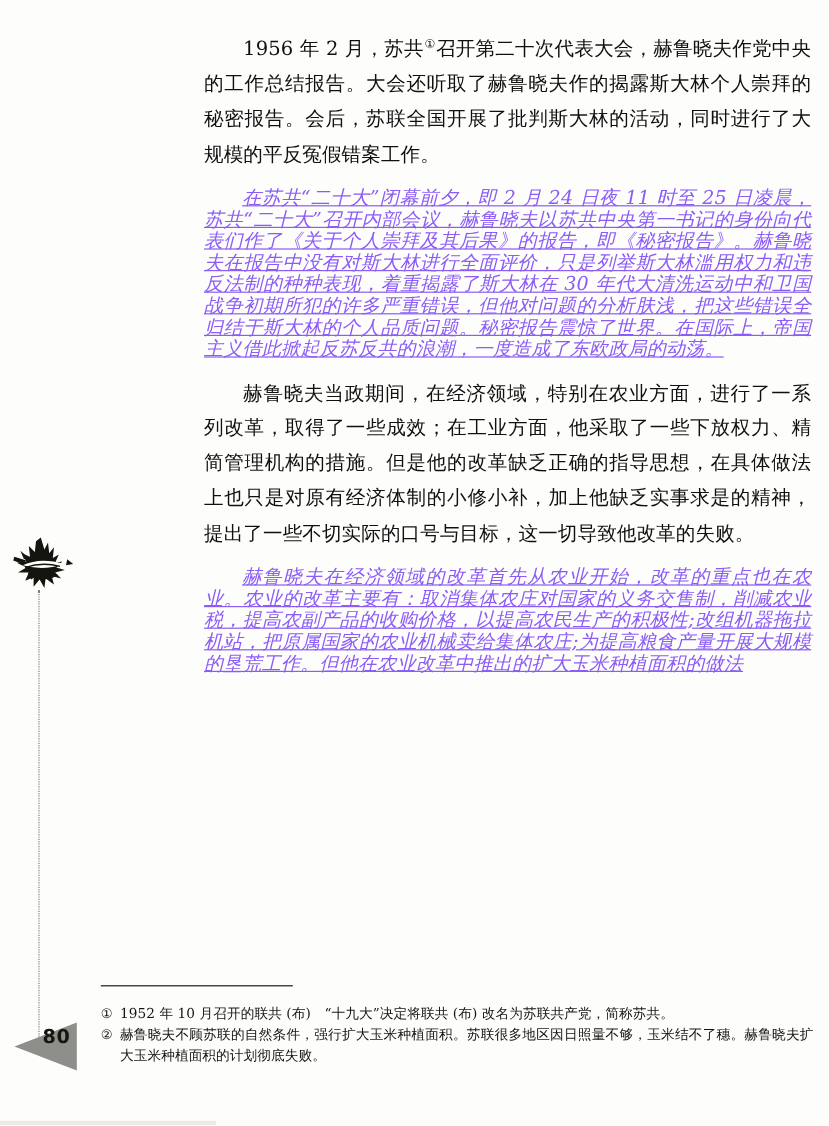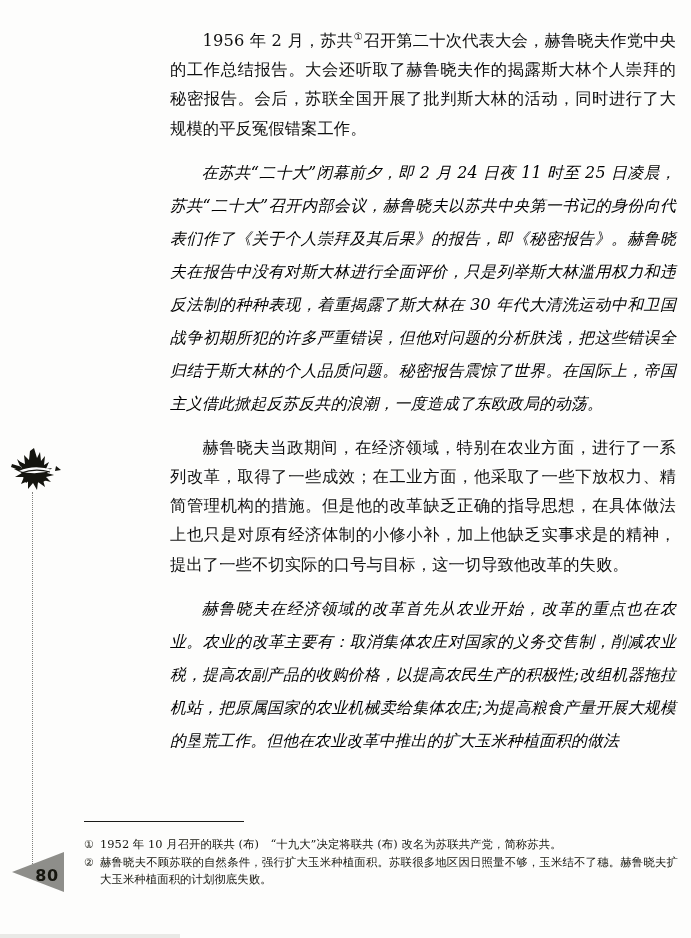--- a/index.html
+++ b/index.html
@@ -56,21 +56,21 @@
     position: absolute;
     left: 0; top: 0;
     width: 0; height: 0;
     border-top: 20px solid transparent;
     border-bottom: 20px solid transparent;
     border-right: 52px solid #8e8e8a;
   }
   .page-number-tag .num {
     position: absolute;
     left: 18px;
-    top: 14px;
+    top: 2px;
     width: 34px;
     text-align: center;
     font-family: "DejaVu Sans", "Liberation Sans", sans-serif;
     font-weight: bold;
     font-size: 16px;
     color: #16160f;
     letter-spacing: .5px;
   }
 
   
@@ -90,23 +90,24 @@
     line-height: 29.2px;
     color: #101010;
     letter-spacing: .1px;
     font-family: "DejaVu Serif", "Liberation Serif", serif;
   }
 
   
   p.kai {
     font-style: italic;
     font-size: 15.9px;
-    line-height: 33px;
-    color: #000000;
+    line-height: 18px;
+    color: #8b5cf6;
     letter-spacing: .15px;
+    text-decoration: underline;
   }
   .gap-md { height: 13px; }
 
   b.inline-head {
     font-weight: bold;
     font-style: normal;
     letter-spacing: .4px;
   }
   .after-head { display: inline-block; width: 1.05em; }
 

